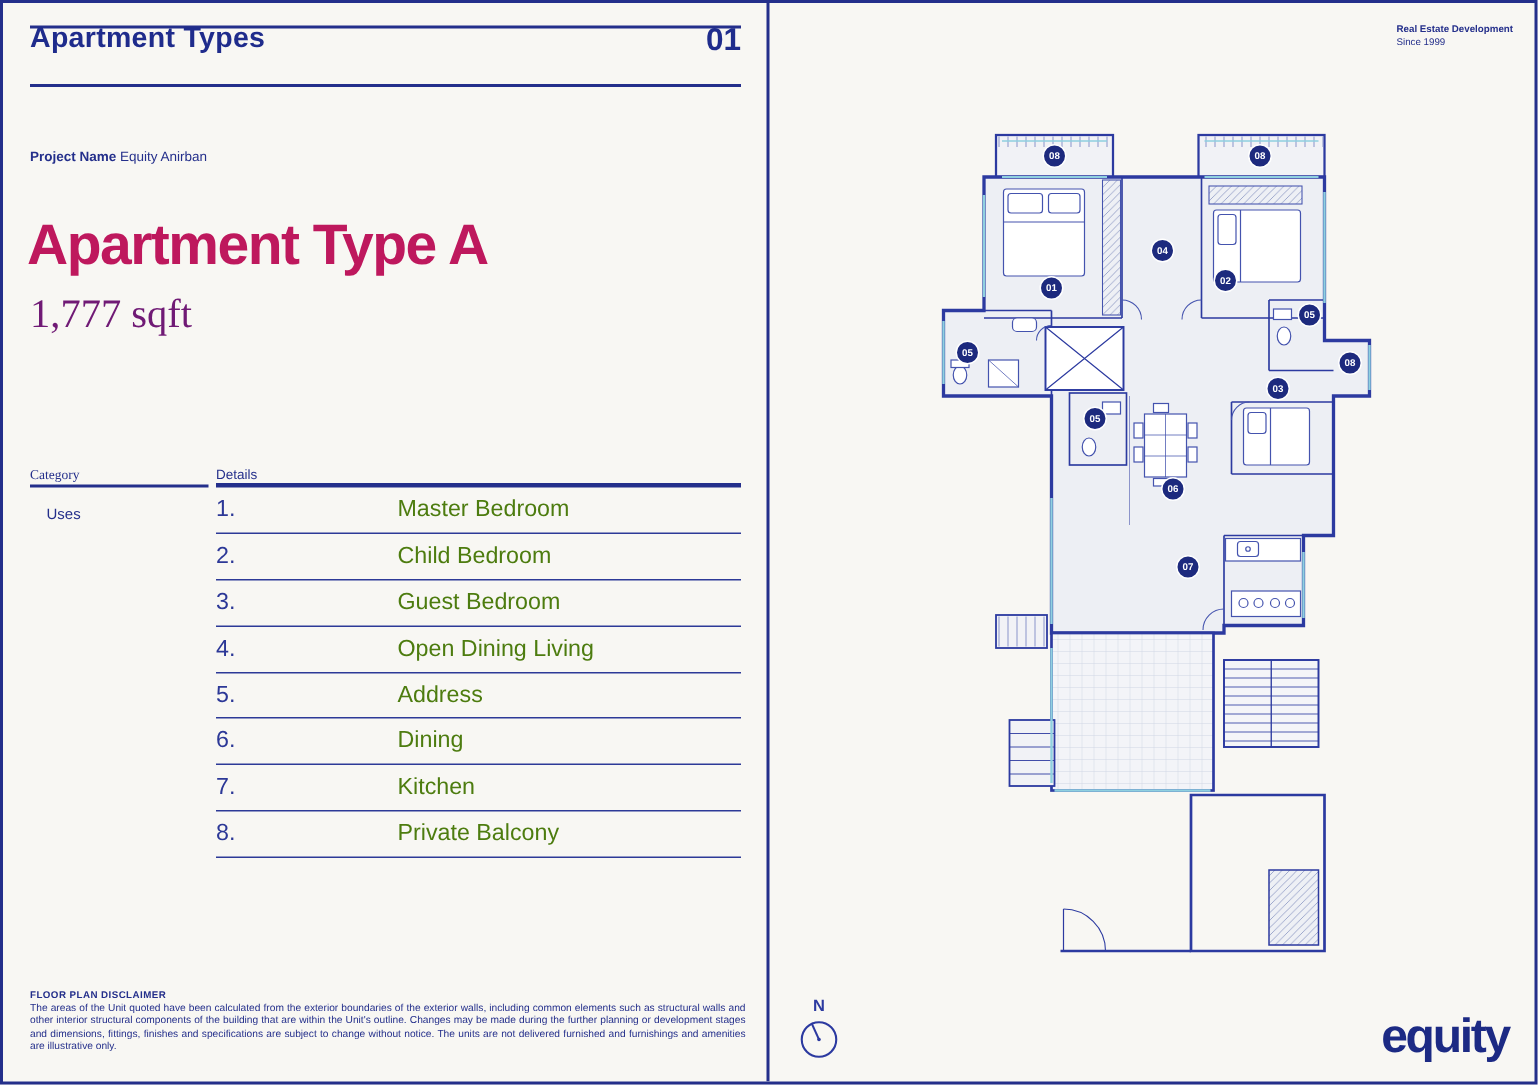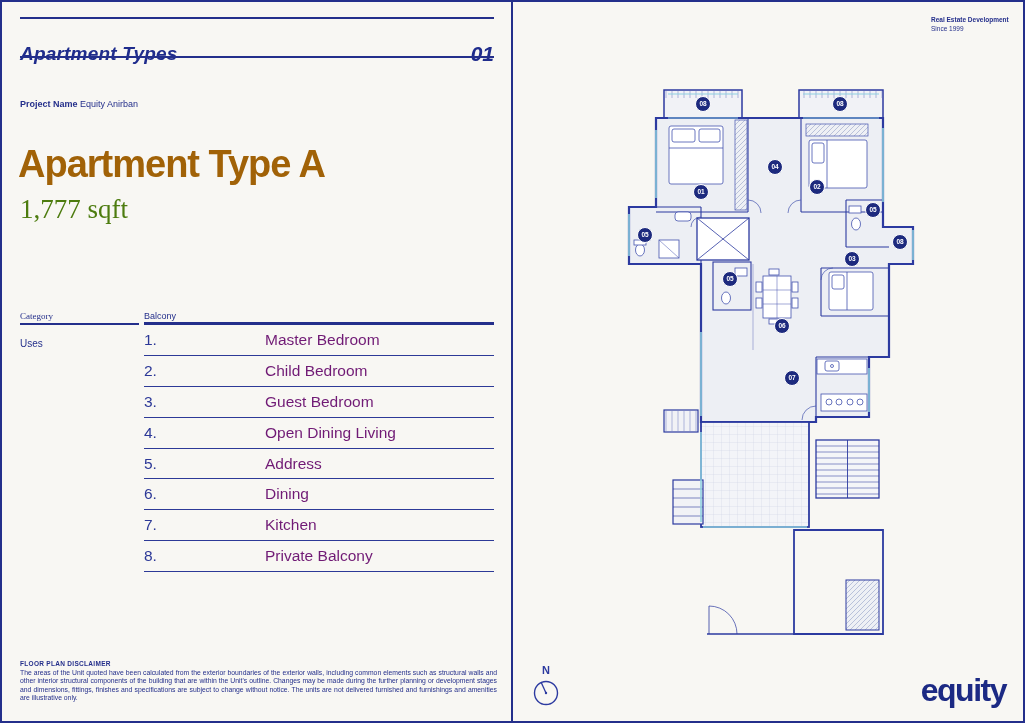--- a/index.html
+++ b/index.html
@@ -19,42 +19,42 @@
     width:1025px;height:723px;
     background:var(--bg);
     border:2px solid var(--blue);
     overflow:hidden;
   }
   .abs{position:absolute;}
   .rule{position:absolute;background:var(--blue);}
 
   
   #rule-top{left:18px;top:15px;width:474px;height:2px;}
-  #header-row{left:18px;top:40px;width:474px;display:flex;justify-content:space-between;align-items:center;font-style:italic;}
+  #header-row{left:18px;top:13px;width:474px;display:flex;justify-content:space-between;align-items:flex-start;}
   .page-title{font-size:19px;font-weight:bold;letter-spacing:0.2px;color:#1f2c8c;}
   .page-number{font-size:21px;font-weight:bold;color:#1f2c8c;}
   #rule-header-bottom{left:18px;top:54px;width:474px;height:2px;}
 
   #project-info{left:18px;top:97px;font-size:9px;line-height:11.5px;}
   #project-info p{margin:0;}
   .lbl{font-weight:bold;}
 
-  #apt-title{left:16px;top:141px;font-size:38px;font-weight:bold;letter-spacing:-1px;color:#a16207;margin:0;}
-  #apt-area{left:18px;top:192px;font-family:"Liberation Serif",serif;font-size:27px;color:#4d7c0f;}
+  #apt-title{left:16px;top:141px;font-size:38px;font-weight:bold;letter-spacing:-1px;color:#be185d;margin:0;}
+  #apt-area{left:18px;top:192px;font-family:"Liberation Serif",serif;font-size:27px;color:#701a75;}
 
   #cat-header{left:18px;top:309px;font-size:9px;font-family:Liberation Serif, serif;}
   #det-header{left:142px;top:309px;font-size:9px;}
   #cat-rule{left:18px;top:321px;width:119px;height:1.5px;}
   #det-rule{left:142px;top:320px;width:350px;height:3px;}
-  #cat-value{left:18px;top:336px;font-size:10px;}
+  #cat-value{left:29px;top:336px;font-size:10px;}
 
   #uses-list{left:142px;top:323px;width:350px;}
   .use-row{height:30.9px;display:flex;align-items:center;border-bottom:1.2px solid #2d3a97;}
   .use-num{width:121px;font-size:15.5px;color:#2c3897;}
-  .use-label{font-size:15.5px;color:#701a75;}
+  .use-label{font-size:15.5px;color:#4d7c0f;}
 
   #disc-title{left:18px;top:658px;font-size:6.5px;font-weight:bold;letter-spacing:0.3px;}
   #disc-body{left:18px;top:667px;width:477px;font-size:6.8px;line-height:8.4px;text-align:justify;}
 
   
   #divider{left:509px;top:0;width:2px;height:100%;}
 
   
   #tagline{left:929px;top:14px;font-size:6.5px;line-height:8.5px;}
   #tagline .t1{font-weight:bold;}
@@ -74,21 +74,21 @@
   <div class="rule" id="rule-header-bottom"></div>
 
   <div class="abs" id="project-info">
     <p><span class="lbl">Project Name</span> <span>Equity Anirban</span></p>
   </div>
 
   <h1 class="abs" id="apt-title">Apartment Type A</h1>
   <div class="abs" id="apt-area">1,777 sqft</div>
 
   <div class="abs" id="cat-header">Category</div>
-  <div class="abs" id="det-header">Balcony</div>
+  <div class="abs" id="det-header">Details</div>
   <div class="rule" id="cat-rule"></div>
   <div class="rule" id="det-rule"></div>
   <div class="abs" id="cat-value">Uses</div>
 
   <div class="abs" id="uses-list">
     <div class="use-row">
       <span class="use-num">1.</span>
       <span class="use-label">Master Bedroom</span>
     </div>
     <div class="use-row">

